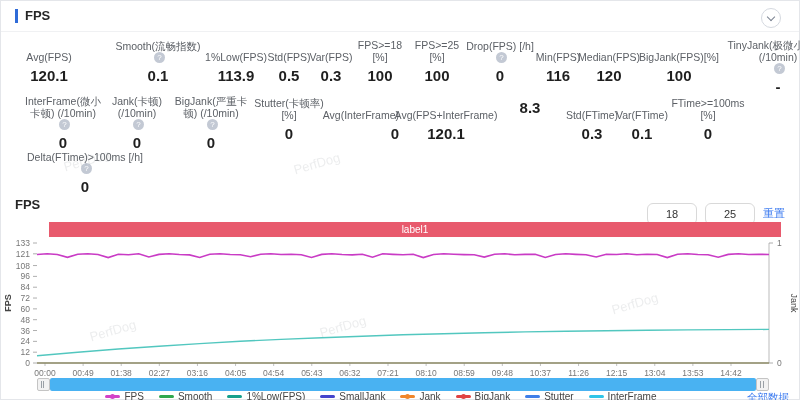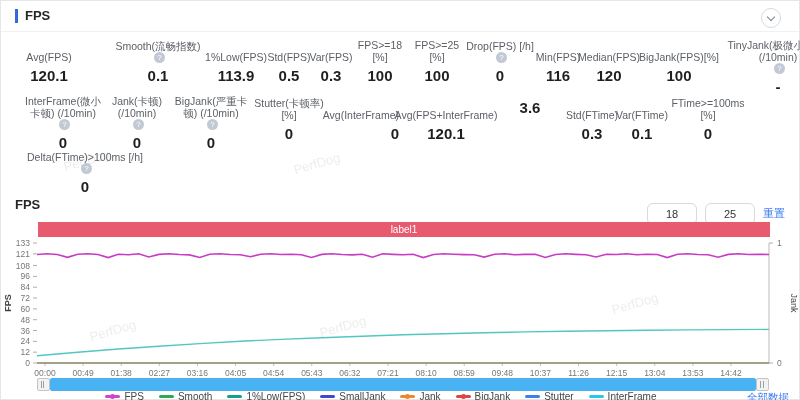--- a/index.html
+++ b/index.html
@@ -27,21 +27,21 @@
   .stat-value{font-size:15px;font-weight:bold;color:#1f1f1f;margin-top:4px;}
   .help{display:inline-flex;width:11px;height:11px;border-radius:50%;background:#c3c9d4;color:#fff;
     font-size:8px;line-height:11px;align-items:center;justify-content:center;margin-left:3px;cursor:pointer;}
   
   #chart-title{position:absolute;top:196px;left:14px;font-size:13px;font-weight:bold;color:#262626;}
   #chart-controls{position:absolute;top:192px;right:14px;display:flex;align-items:center;gap:8px;}
   #threshold-label{font-size:11px;color:#333;margin-top:29px;}
   .thr-input{width:44px;height:18px;border:1px solid #d9d9d9;border-radius:6px;text-align:center;
     font-size:11px;color:#333;font-family:inherit;}
   #reset-link{font-size:11px;color:#3b7af0;cursor:pointer;}
-  #banner{position:absolute;left:37px;top:221px;width:732px;height:15px;background:#e85a6d;
+  #banner{position:absolute;left:48px;top:221px;width:732px;height:15px;background:#e85a6d;
     color:#fff;font-size:10px;text-align:center;line-height:15px;}
   #chart-svg{position:absolute;left:0;top:238px;}
   
   #scrollbar{position:absolute;left:36px;top:377px;width:732px;height:13px;display:flex;align-items:stretch;}
   .sb-handle{width:13px;height:13px;background:#f2f2f2;border:1px solid #c4c4c4;box-sizing:border-box;
     border-radius:2px;cursor:ew-resize;display:flex;align-items:center;justify-content:center;}
   .sb-grip{width:5px;height:7px;background:repeating-linear-gradient(90deg,#9aa0a6 0 1px,transparent 1px 2.5px);}
   #sb-track{flex:1;background:#49b2f2;border-radius:2px;cursor:grab;}
   
   #legend{position:absolute;left:0;top:390px;width:760px;display:flex;justify-content:center;gap:15px;}
@@ -178,21 +178,21 @@
         </div>
         <div class="stat-value">0</div>
       </div>
       <div class="stat-item" style="width: 94px;">
         <div class="stat-label">
           <span>Avg(FPS+InterFrame)</span>
         </div>
         <div class="stat-value">120.1</div>
       </div>
       <div class="stat-item" style="width: 74px;">
-        <div class="stat-value">3.6</div>
+        <div class="stat-value">8.3</div>
       </div>
       <div class="stat-item" style="width: 50px;">
         <div class="stat-label">
           <span>Std(FTime)</span>
         </div>
         <div class="stat-value">0.3</div>
       </div>
       <div class="stat-item" style="width: 50px;">
         <div class="stat-label">
           <span>Var(FTime)</span>

